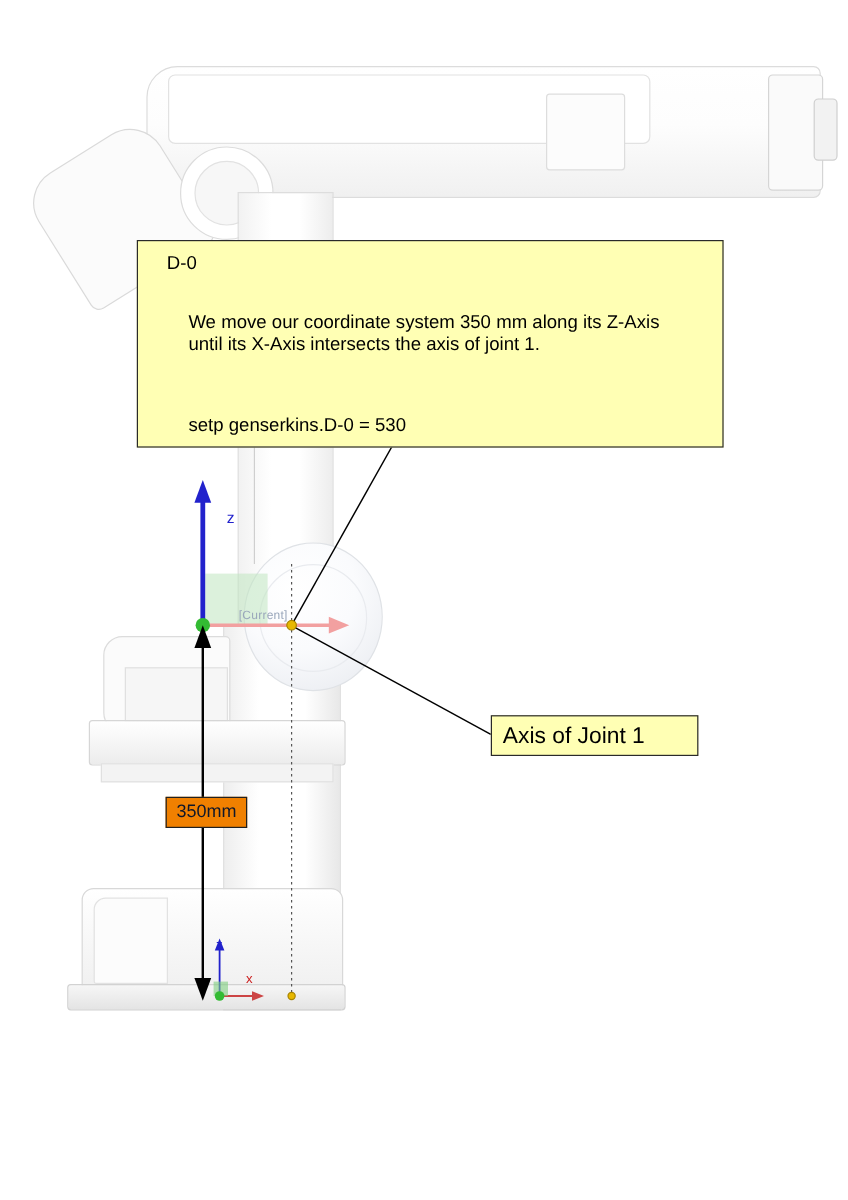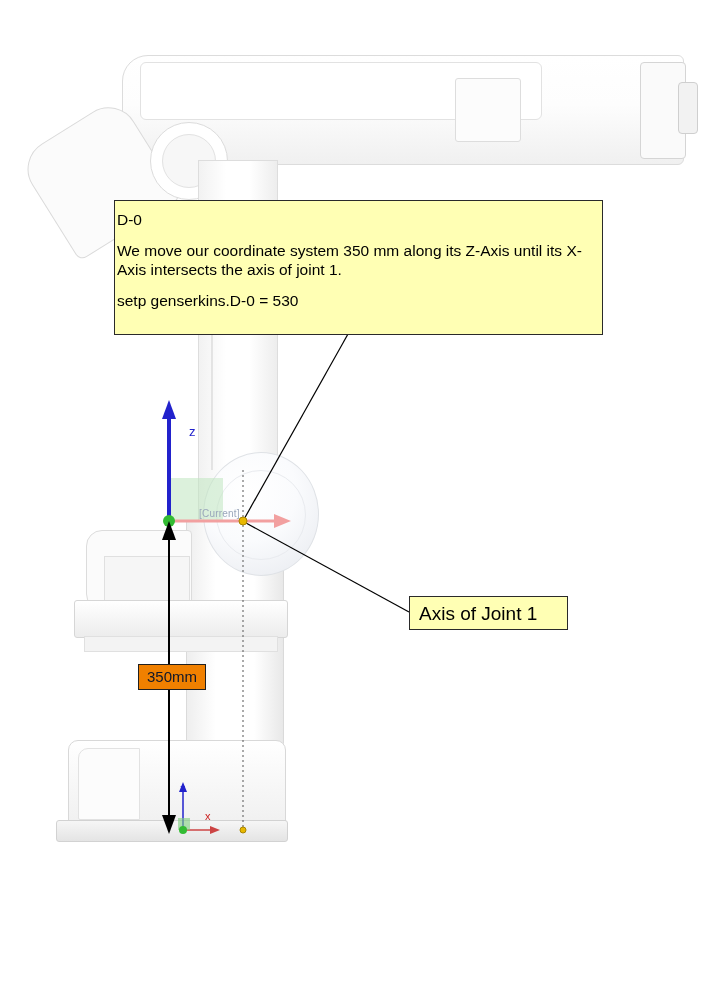--- a/index.html
+++ b/index.html
@@ -183,32 +183,32 @@
   
   .callout {
     position: absolute;
     background: #ffffb4;
     border: 1px solid #2a2a2a;
     color: #000000;
     box-sizing: border-box;
   }
   #callout-d0 {
     left: 114px; top: 200px;
-    width: 489px; height: 135px;
-    padding: 9px 2px;
+    width: 489px; height: 173px;
+    padding: 9px 24px;
     font-size: 15.5px;
     line-height: 19px;
   }
   #callout-d0 .blank { height: 12px; }
   #callout-d0 .para { margin: 0; }
-  #callout-d0 .para2 { margin: 0; }
+  #callout-d0 .para2 { margin: 18px; }
 
   #callout-axis {
     left: 409px; top: 596px;
-    width: 159px; height: 34px;
+    width: 173px; height: 34px;
     padding: 4px 9px;
     font-size: 19px;
     line-height: 26px;
   }
 
   .dim-label {
     position: absolute;
     left: 138px; top: 664px;
     width: 68px; height: 26px;
     background: #f08000;

